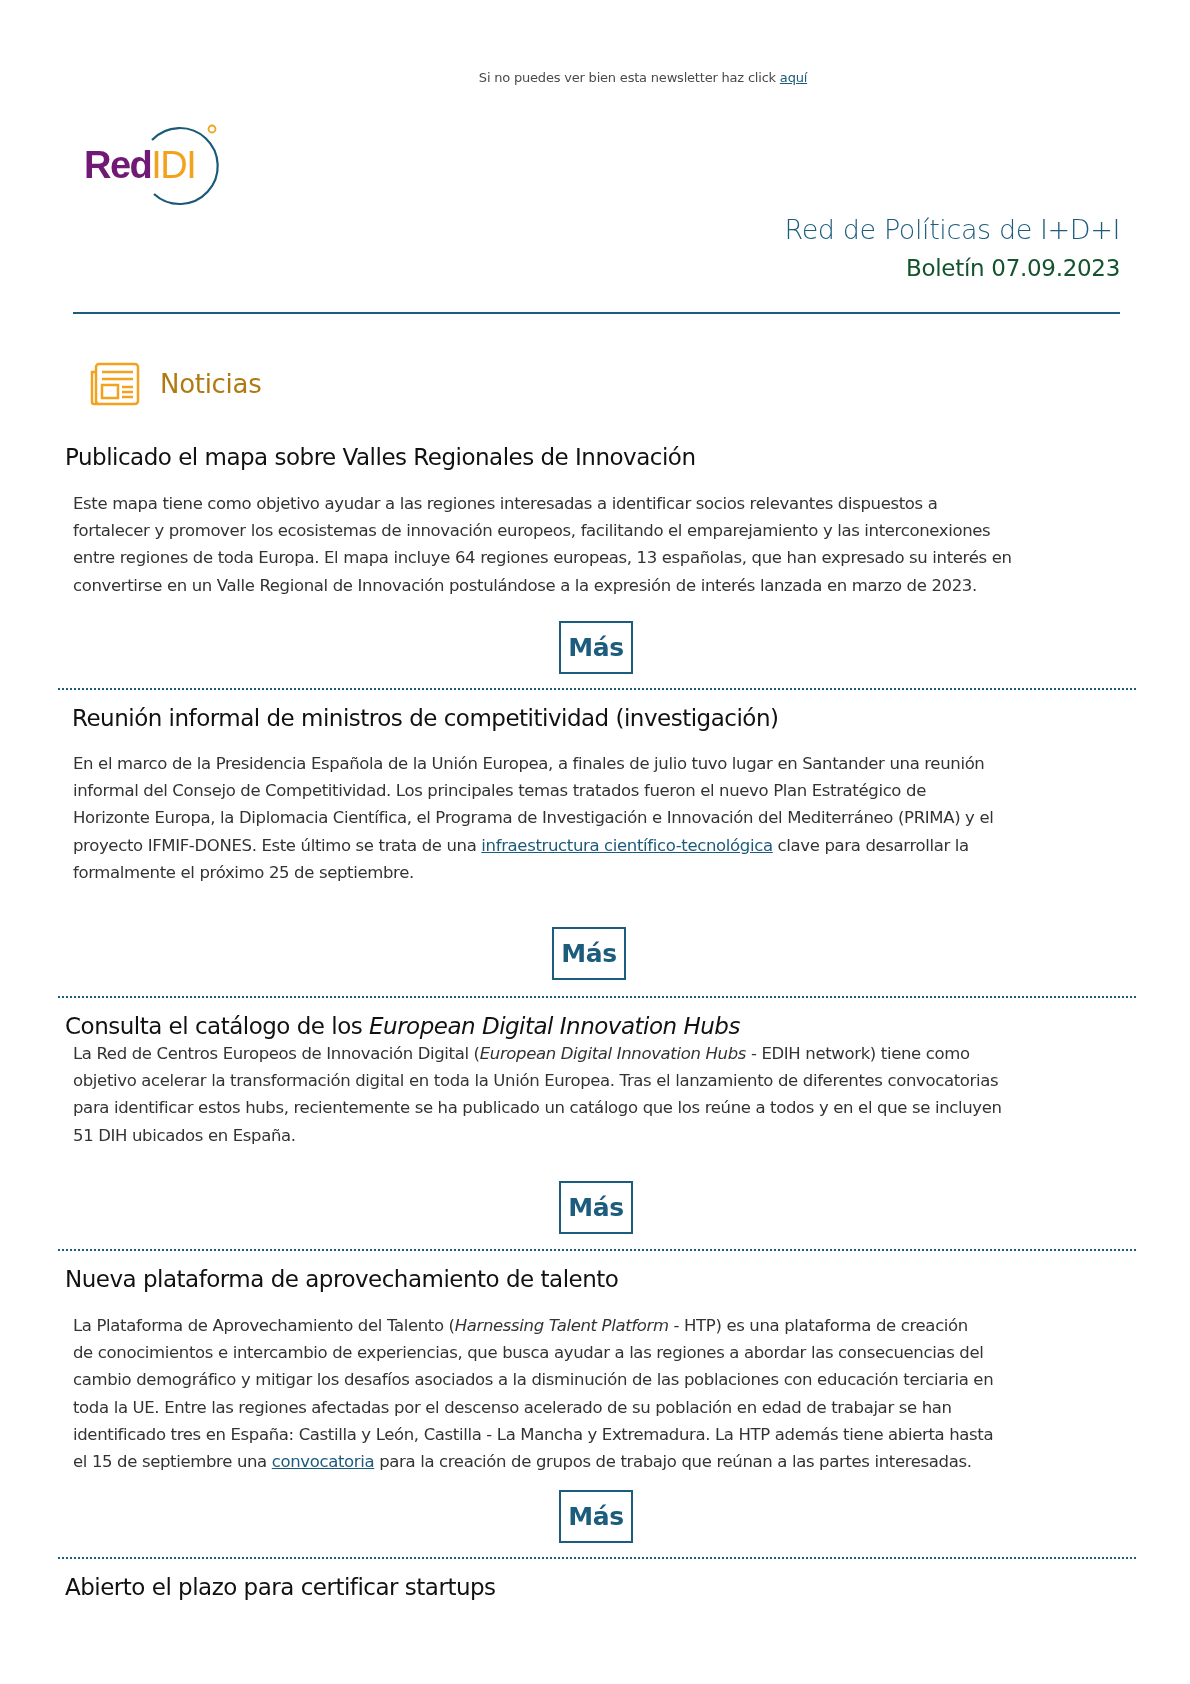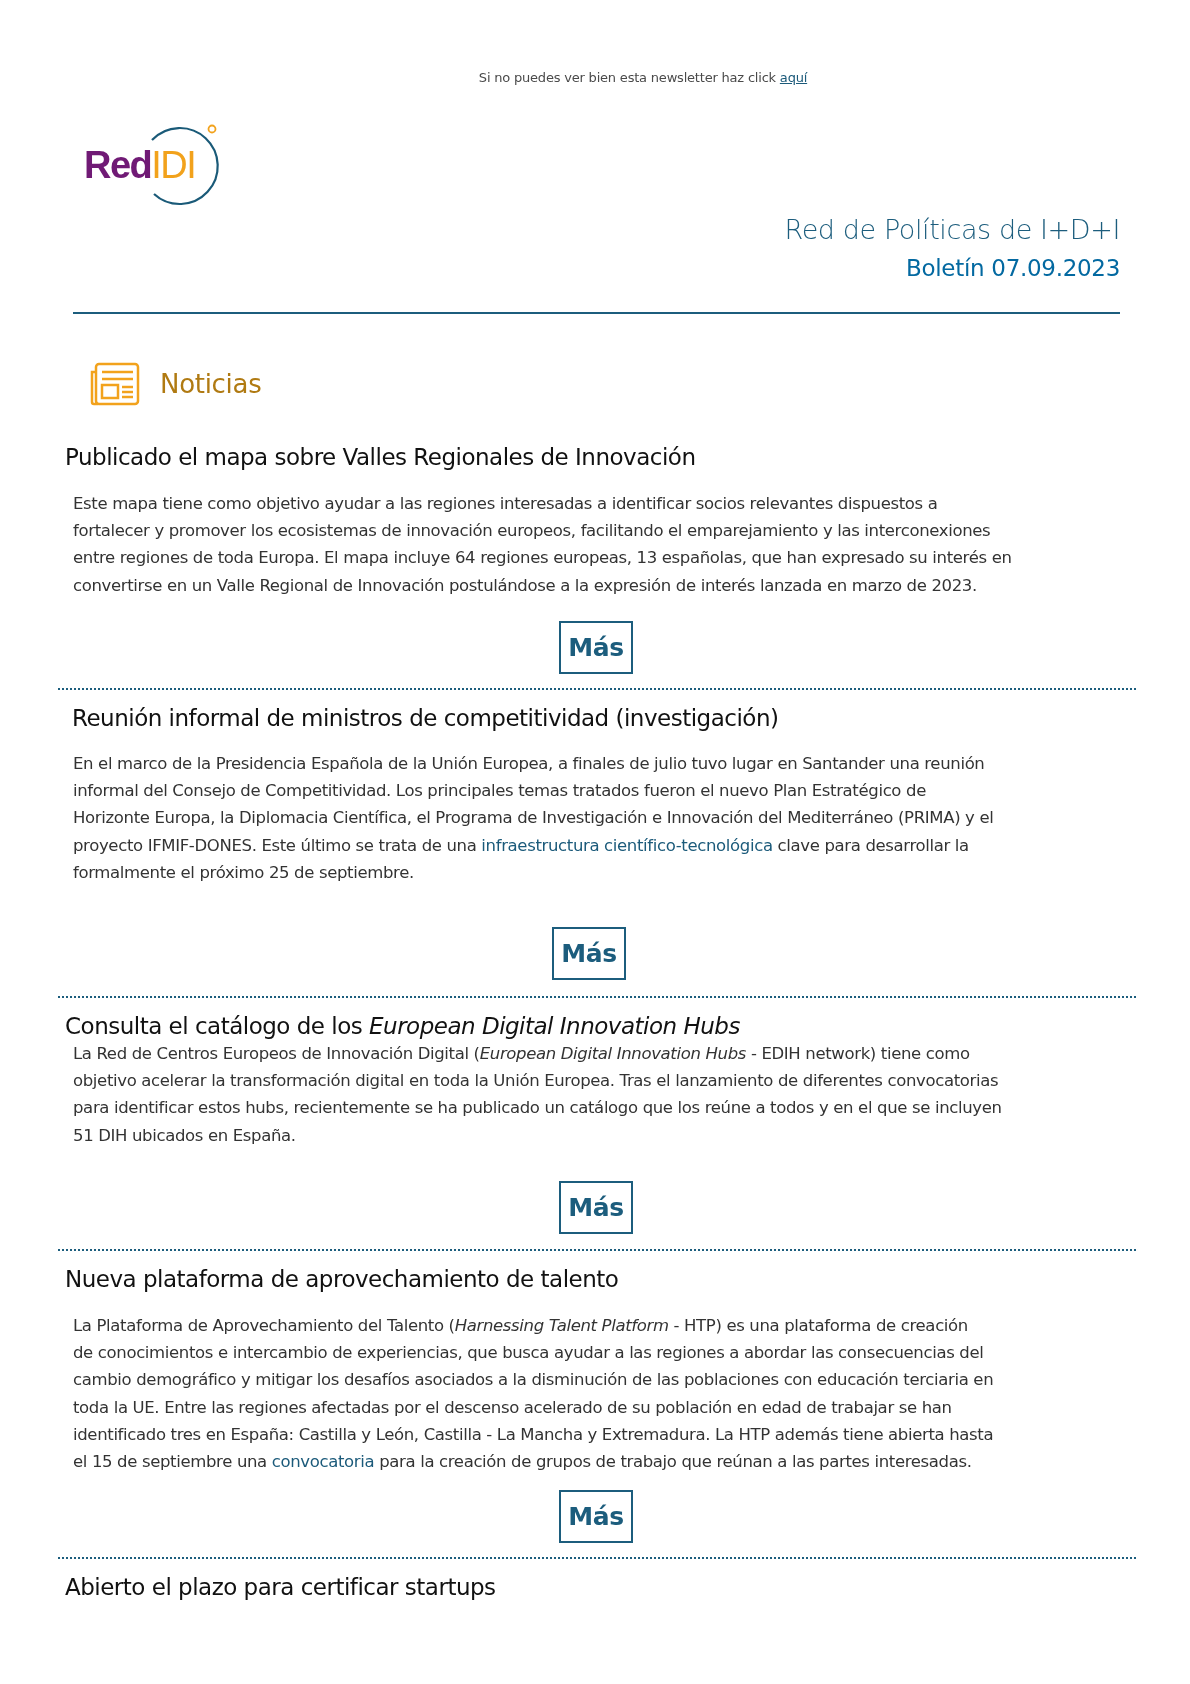--- a/index.html
+++ b/index.html
@@ -9,31 +9,31 @@
   .topnote { position: absolute; top: 70px; left: 0; width: 1190px; text-align: center; font-size: 13px; color: #4a4a4a; letter-spacing: -0.2px; margin-left: 48px; }
   .topnote a { color: #1b5a7a; text-decoration: underline; }
 
   .logo { position: absolute; left: 82px; top: 122px; width: 160px; height: 86px; }
   .logo-text { position: absolute; left: 2px; top: 22px; font-size: 38px; font-weight: bold; letter-spacing: -1.5px; font-family: "Liberation Sans", sans-serif; }
   .logo-red { color: #701a75; }
   .logo-idi { color: #f2a21c; font-weight: normal; }
   .logo svg { position: absolute; left: 0; top: 0; }
 
   .hdr-title { position: absolute; right: 70px; top: 214px; font-size: 27px; color: #1c5d7d; text-align: right; font-family: "DejaVu Sans", sans-serif; font-weight: 300; letter-spacing: -0.4px; }
-  .hdr-sub { position: absolute; right: 70px; top: 255px; font-size: 23px; color: #0369a1; text-align: right; letter-spacing: -0.3px; }
+  .hdr-sub { position: absolute; right: 70px; top: 255px; font-size: 23px; color: #14532d; text-align: right; letter-spacing: -0.3px; }
   .hdr-line { position: absolute; left: 73px; top: 312px; width: 1047px; height: 2px; background: #1c5d7d; }
 
   .section { position: absolute; left: 90px; top: 362px; display: flex; align-items: center; }
   .section-icon { width: 50px; height: 44px; margin-right: 20px; }
   .section-label { font-size: 26px; color: #b07a12; letter-spacing: -0.3px; }
 
   .art-title { position: absolute; font-size: 23px; color: #111111; letter-spacing: -0.5px; font-weight: 500; }
   .art-title em { font-style: italic; }
   .art-body { position: absolute; left: 73px; width: 1060px; font-size: 16.5px; line-height: 27.2px; color: #333333; letter-spacing: -0.35px; }
-  .art-body a { color: #1b5a7a; }
+  .art-body a { color: #1b5a7a; text-decoration: underline; }
   .art-body em { font-style: italic; }
 
   .more-btn { position: absolute; width: 74px; height: 53px; border: 2px solid #1c5d7d; background: #fff; color: #1c5d7d; font-size: 25px; font-weight: bold; display: flex; align-items: center; justify-content: center; cursor: pointer; letter-spacing: -0.3px; }
 
   .divider { position: absolute; left: 58px; width: 1078px; height: 0; border-top: 2px dotted #1c5d7d; }
 </style>
 </head>
 <body>
 
 <div class="topnote">

